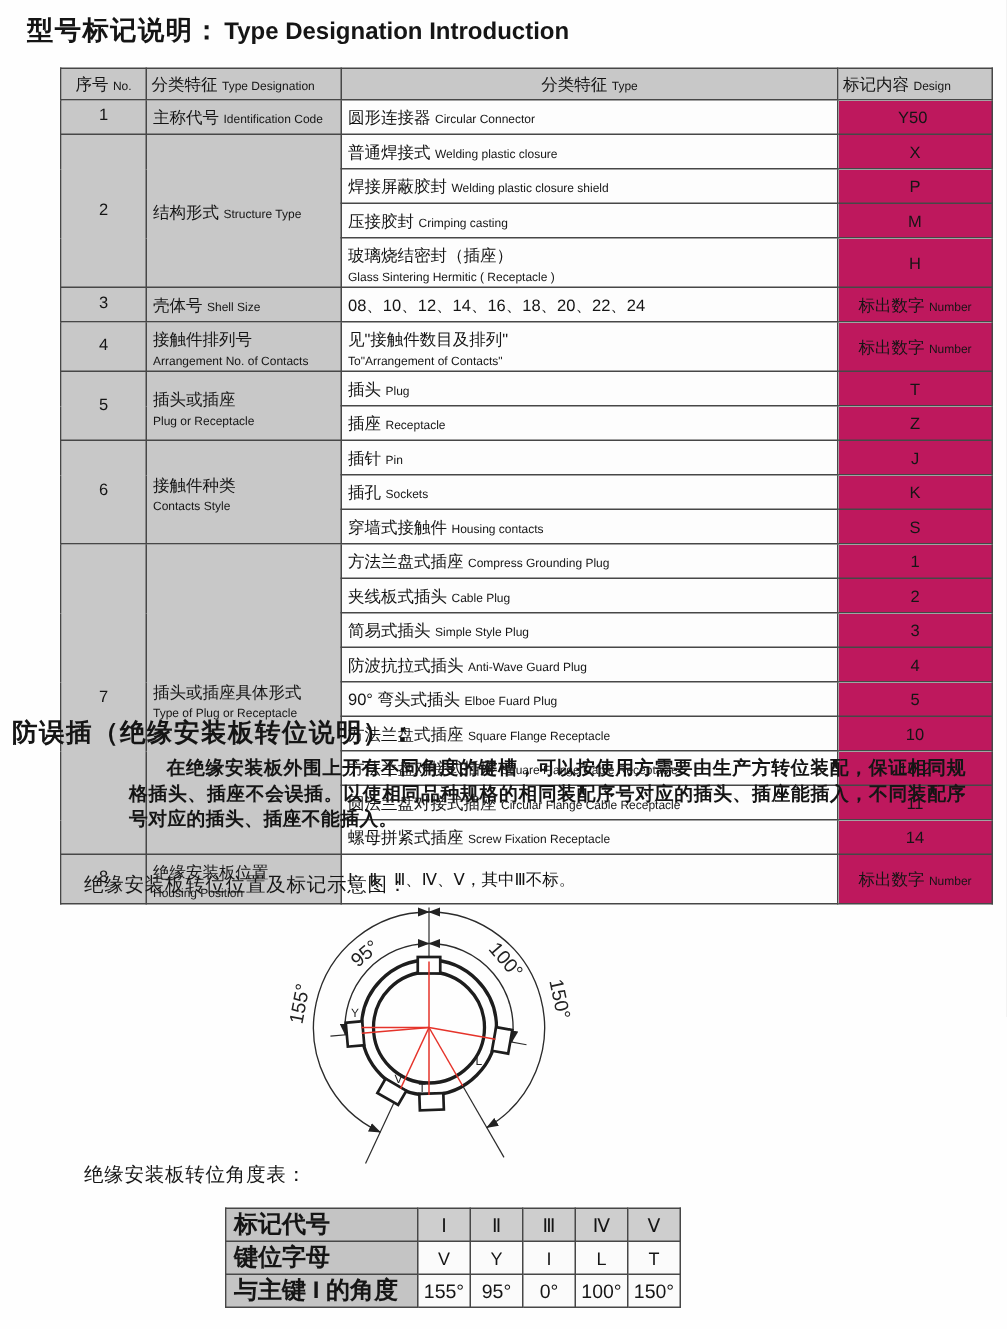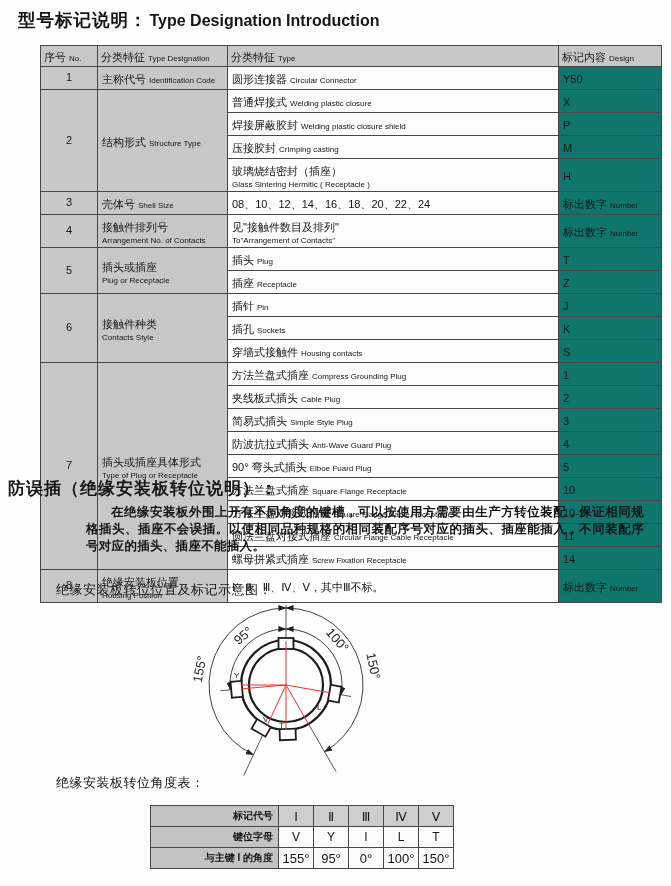--- a/index.html
+++ b/index.html
@@ -19,28 +19,28 @@
 
   
   table.main{position:absolute;left:40px;top:45px;width:621px;border-collapse:collapse;table-layout:fixed;}
   table.main td{border:1px solid #474747;padding:1px 4px;vertical-align:middle;line-height:1.25;overflow:hidden;}
   .zh{font-size:11px;}
   .en{font-size:8px;margin-left:3px;}
   .stack .en{display:block;margin-left:0;}
   td.c-no{background:#c8c8c8;text-align:center;font-size:11px;}
   td.c-feat{background:#c8c8c8;}
   td.c-cont{background:#fdfdfd;}
-  td.c-mark{background:#0f766e;text-align:left;}
+  td.c-mark{background:#be185d;text-align:center;}
   tr.hrow td{background:#c8c8c8;height:15px;padding:0 3px;}
-  tr.hrow .hc{}
+  tr.hrow .hc{text-align:center;}
 
   
   table.angles{position:absolute;left:150px;top:805px;border-collapse:collapse;table-layout:fixed;}
   table.angles td{border:1px solid #474747;text-align:center;height:20px;padding:0;}
-  table.angles td.lab{background:#c4c4c4;text-align:right;padding:0 5px;font-size:10px;font-weight:bold;width:117px;white-space:nowrap;margin-top:18px;}
+  table.angles td.lab{background:#c4c4c4;text-align:left;padding:0 5px;font-size:16px;font-weight:bold;width:117px;white-space:nowrap;margin-top:18px;}
   table.angles td.val{width:34px;font-size:12px;background:#fbfbfb;}
   table.angles tr.r0 td.val{background:#cecece;font-size:12.5px;}
   table.angles tr.r2 td.val{font-size:13px;}
 
   
   .diag{position:absolute;left:168px;top:597px;}
   .dim{fill:none;stroke:#2b2b2b;stroke-width:0.9;}
   .ext{stroke:#2b2b2b;stroke-width:0.8;}
   .ring{fill:none;stroke:#1d1d1d;stroke-width:2.2;}
   .tab{fill:#ffffff;stroke:#1d1d1d;stroke-width:1.8;}

